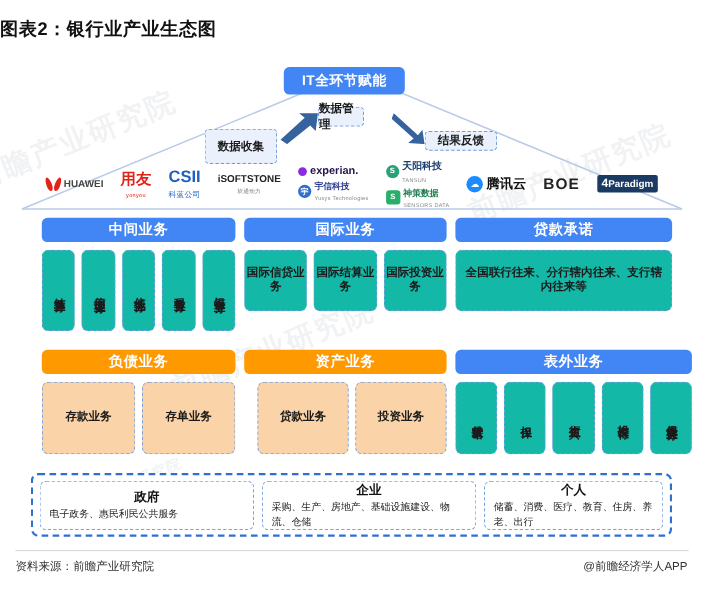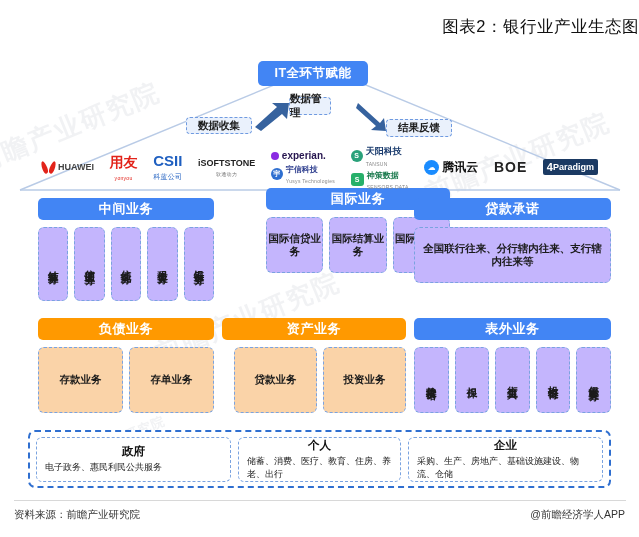--- a/index.html
+++ b/index.html
@@ -23,22 +23,22 @@
     white-space: nowrap;
     pointer-events: none;
     letter-spacing: 2px;
     z-index: 0;
   }
   .wm.small { font-size: 13px; letter-spacing:1px; }
 
   
   .title {
     position: absolute; top: 16px; left: 0; width: 639px;
-    text-align: right;
-    font-size: 16.5px; font-weight: normal; color: #111;
+    text-align: left;
+    font-size: 16.5px; font-weight: bold; color: #111;
     letter-spacing: .5px;
     z-index: 5;
   }
 
   
   .tri-wrap {
     position: absolute; left: 18px; top: 58px;
     width: 604px; height: 134px;
     z-index: 2;
   }
@@ -57,21 +57,21 @@
 
   .flow-box {
     position: absolute;
     background: #eaf1fc;
     border: 1px dashed #6f9ae0;
     border-radius: 4px;
     font-size: 10.5px; font-weight: bold; color: #1b1b1b;
     display: flex; align-items: center; justify-content: center;
     z-index: 4;
   }
-  #flow-collect { left: 186px; top: 117px; width: 66px; height: 17px; }
+  #flow-collect { left: 186px; top: 117px; width: 66px; height: 32px; }
   #flow-manage  { left: 289px; top: 97px;  width: 42px; height: 18px; }
   #flow-result  { left: 386px; top: 119px; width: 66px; height: 18px; }
 
   .arrow-svg { position:absolute; z-index: 4; }
 
   
   .logos {
     position: absolute; left: 42px; top: 146px;
     width: 556px; height: 42px;
     display: flex; align-items: center; justify-content: space-between;
@@ -129,21 +129,21 @@
   .item {
     flex: 1;
     border: 1px dashed #7aa3e0;
     border-radius: 6px;
     font-size: 10.5px; font-weight: bold; color:#1b1b1b;
     display:flex; align-items:center; justify-content:center;
     text-align:center;
     line-height: 1.25;
     padding: 3px 1px;
   }
-  .item.blue { background:#c4b5fd; }
+  .item.blue { background:#14b8a6; }
   .item.orange { background:#fad3a8; }
   .item.vert {
     writing-mode: vertical-rl;
     text-orientation: upright;
     letter-spacing: 1px;
     padding: 6px 2px;
   }
 
   
   .cust-band {
@@ -299,21 +299,21 @@
   <div class="sec-head blue">中间业务</div>
   <div class="items" style="height:74px;">
     <div class="item blue vert">结算业务</div>
     <div class="item blue vert">信用证业务</div>
     <div class="item blue vert">信托业务</div>
     <div class="item blue vert">租赁业务</div>
     <div class="item blue vert">银行卡业务</div>
   </div>
 </div>
 
-<div class="sec" style="left:222px; top:188px; width:184px;margin-left:44px;">
+<div class="sec" style="left:222px; top:198px; width:184px;">
   <div class="sec-head blue">国际业务</div>
   <div class="items" style="height:56px;">
     <div class="item blue">国际信贷业务</div>
     <div class="item blue">国际结算业务</div>
     <div class="item blue">国际投资业务</div>
   </div>
 </div>
 
 <div class="sec" style="left:414px; top:198px; width:197px;">
   <div class="sec-head blue">贷款承诺</div>
@@ -331,41 +331,41 @@
 </div>
 
 <div class="sec" style="left:222px; top:318px; width:184px;border-radius:18px;">
   <div class="sec-head orange">资产业务</div>
   <div class="items" style="height:66px;padding-left:12px;">
     <div class="item orange">贷款业务</div>
     <div class="item orange">投资业务</div>
   </div>
 </div>
 
-<div class="sec" style="left:414px; top:318px; width:197px;">
+<div class="sec" style="left:414px; top:318px; width:215px;">
   <div class="sec-head blue">表外业务</div>
   <div class="items" style="height:66px;">
     <div class="item blue vert">贷款承诺</div>
     <div class="item blue vert">担保</div>
     <div class="item blue vert">衍生工具</div>
     <div class="item blue vert">投资银行</div>
     <div class="item blue vert">保管类业务</div>
   </div>
 </div>
 
 <div class="cust-band">
   <div class="cust" style="width:196px;">
     <div class="cust-title">政府</div>
     <div class="cust-desc">电子政务、惠民利民公共服务</div>
   </div>
+  <div class="cust" style="width:196px;">
+    <div class="cust-title">企业</div>
+    <div class="cust-desc">采购、生产、房地产、基础设施建设、物流、仓储</div>
+  </div>
   <div class="cust" style="width:164px;">
     <div class="cust-title">个人</div>
     <div class="cust-desc">储蓄、消费、医疗、教育、住房、养老、出行</div>
   </div>
-  <div class="cust" style="width:196px;">
-    <div class="cust-title">企业</div>
-    <div class="cust-desc">采购、生产、房地产、基础设施建设、物流、仓储</div>
-  </div>
 </div>
 
 <div class="footer-rule"></div>
 <div class="src">资料来源：前瞻产业研究院</div>
 <div class="app">@前瞻经济学人APP</div>
 
 </body></html>

